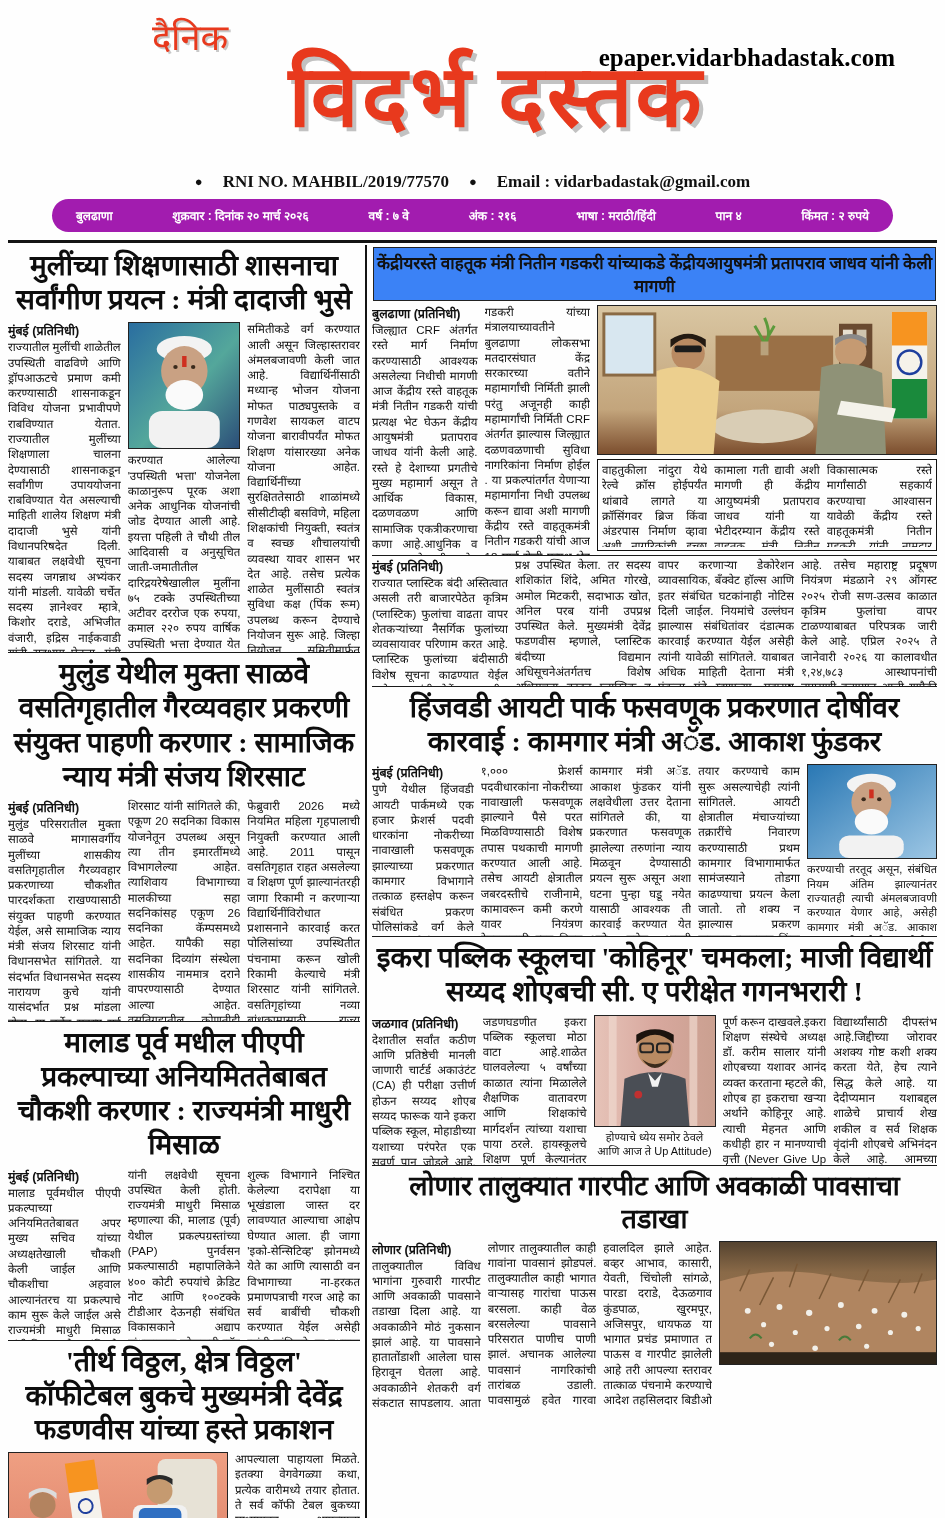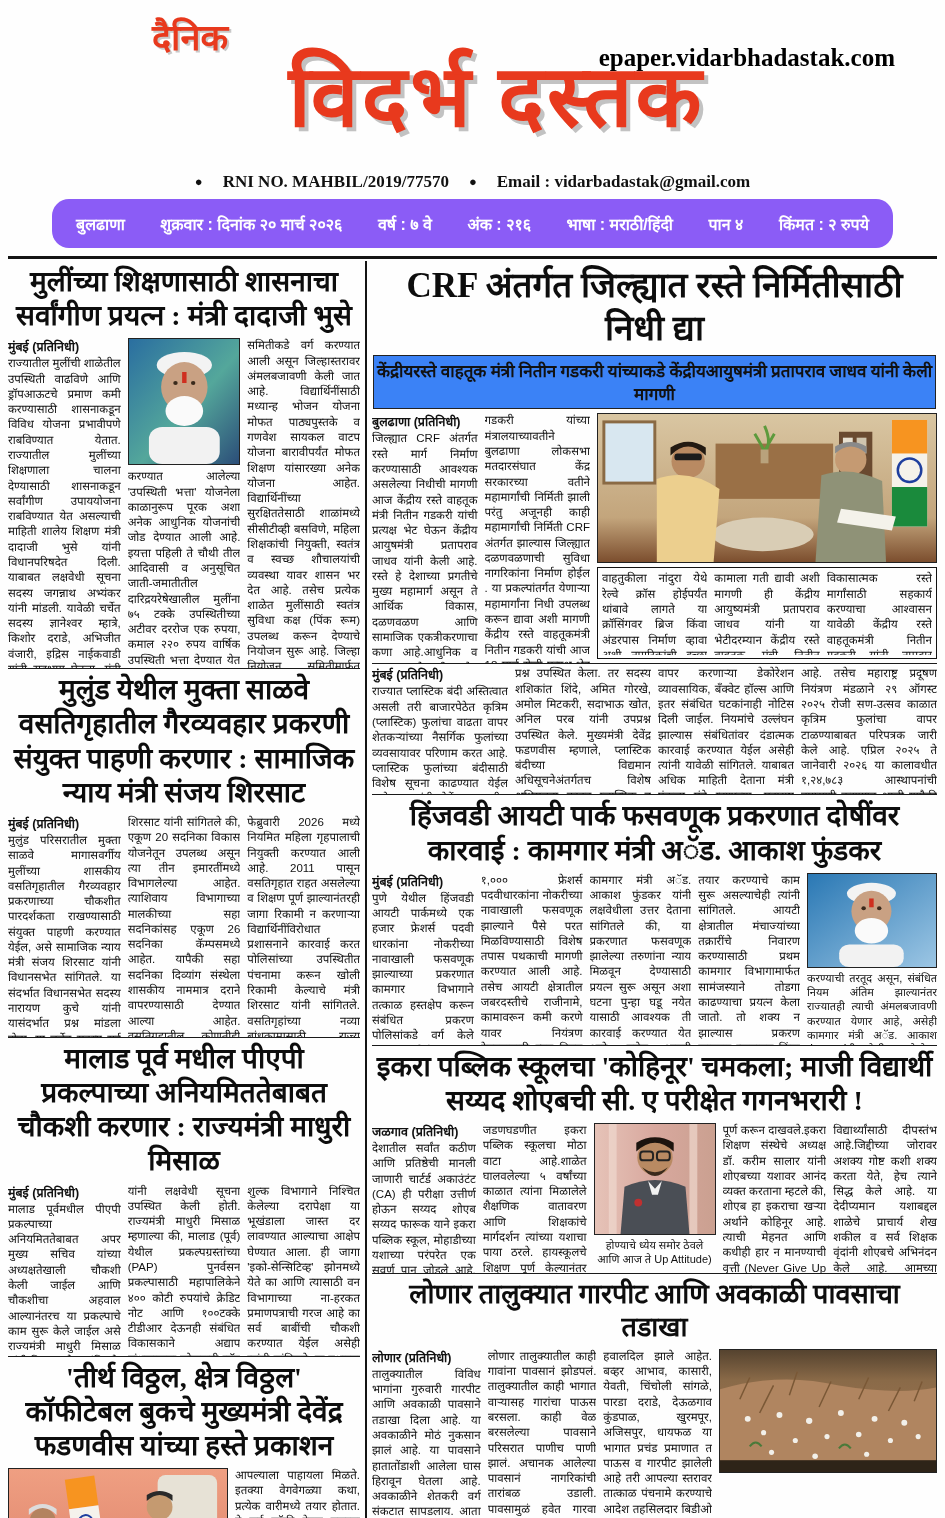--- a/index.html
+++ b/index.html
@@ -6,43 +6,43 @@
   .page {
     width:945px; height:1518px; margin:0 auto; background:#fefefe;
     font-family:"Liberation Sans","DejaVu Sans",sans-serif; color:#111;
     overflow:hidden; position:relative; box-sizing:border-box;
   }
   
   .header { padding-top:8px; }
   .mast { position:relative; height:162px; }
   .daily {
     position:absolute; left:152px; top:4px; color:#e8391d;
-    font-family:"Liberation Serif",serif; font-weight:bold; font-size:36px;
+    font-family:"Liberation Serif",serif; font-weight:normal; font-size:36px;
     text-shadow:2px 2px 0 #c9c9c9;
   }
   .website {
     position:absolute; right:50px; top:36px; font-family:"Liberation Serif",serif;
     font-weight:bold; font-size:25px; color:#000;
   }
   .title {
     position:absolute; left:0; right:0; top:36px; margin:0; text-align:center;
     color:#e8391d; font-family:"Liberation Serif",serif; font-weight:bold;
     font-size:86px; line-height:1.25; letter-spacing:3px;
     text-shadow:4px 4px 0 #c2c2c2;
     padding-left:48px;
   }
   .editor-line {
     display:flex; justify-content:center; align-items:center; gap:20px;
     font-family:"Liberation Serif",serif; font-weight:bold; font-size:17px; margin-top:2px;
   }
   .dot { font-size:13px; }
   .info-bar {
-    background:#8b5cf6; color:#fff; border-radius:17px; margin:7px 52px 0;
-    height:49px; display:flex; align-items:center; justify-content:space-between;
-    padding:0 24px; font-weight:bold; font-size:16px; white-space:nowrap;
+    background:#a21caf; color:#fff; border-radius:17px; margin:7px 52px 0;
+    height:33px; display:flex; align-items:center; justify-content:space-between;
+    padding:0 24px; font-weight:bold; font-size:12px; white-space:nowrap;
   }
   .head-rule { height:3px; background:#141414; margin:8px 8px 0; }
   
   main { display:flex; gap:5px; padding:2px 8px 0; }
   .group-left { width:352px; flex:none; }
   .vdiv { width:2px; background:#141414; flex:none; }
   .group-right { flex:1; min-width:0; }
   article { border-top:1.5px solid #1a1a1a; padding-top:2px; }
   article.first { border-top:none; }
   h2.headline {
@@ -197,21 +197,20 @@
             </div>
         </div>
       </article>
     </section>
 
     <div class="vdiv"></div>
 
     <section class="group-right">
 
       <article class="first">
-        <h2 class="headline hl-xl">CRF अंतर्गत जिल्ह्यात रस्ते निर्मितीसाठी निधी द्या</h2>
         <div class="subhead">केंद्रीयरस्ते वाहतूक मंत्री नितीन गडकरी यांच्याकडे केंद्रीयआयुषमंत्री प्रतापराव जाधव यांनी केली मागणी</div>
         <div style="display:flex; gap:7px; height:250px; overflow:hidden;">
           <div class="tcols" style="width:218px; flex:none;">
             <div class="tcol">
               <div class="dateline">बुलढाणा (प्रतिनिधी)</div>
               <div class="txt">जिल्ह्यात CRF अंतर्गत रस्ते मार्ग निर्माण करण्यासाठी आवश्यक असलेल्या निधीची मागणी आज केंद्रीय रस्ते वाहतूक मंत्री नितीन गडकरी यांची प्रत्यक्ष भेट घेऊन केंद्रीय आयुषमंत्री प्रतापराव जाधव यांनी केली आहे. रस्ते हे देशाच्या प्रगतीचे मुख्य महामार्ग असून ते आर्थिक विकास, दळणवळण आणि सामाजिक एकत्रीकरणाचा कणा आहे.आधुनिक व सुसज्ज रस्ते कृषी, उद्योग आणि व्यापाराला गती देऊन ग्रामीण भागाला शहरांशी जोडून रोजगाराच्या संधी निर्माण करण्याचं काम करतात केंद्रीय रस्ते वाहतूकमंत्री नितीन</div>
             </div>
             <div class="tcol">
                 <div class="txt">गडकरी यांच्या मंत्रालयाच्यावतीने बुलढाणा लोकसभा मतदारसंघात केंद्र सरकारच्या वतीने महामार्गांची निर्मिती झाली परंतु अजूनही काही महामार्गांची निर्मिती CRF अंतर्गत झाल्यास जिल्ह्यात दळणवळणाची सुविधा नागरिकांना निर्माण होईल . या प्रकल्पांतर्गत येणाऱ्या महामार्गांना निधी उपलब्ध करून द्यावा अशी मागणी केंद्रीय रस्ते वाहतूकमंत्री नितीन गडकरी यांची आज 18 मार्च रोजी प्रत्यक्ष भेट घेऊन केंद्रीय मंत्री प्रतापराव जाधव यांनी केली आहे सोबतच जिल्ह्यातील नांदुरा येथील रेल्वे क्रॉसिंगवर ब्रिज नसल्याने या रस्त्यावरून जळगाव जामोद संग्रामपूर या आदिवासीक्षेत्र भागाकडे जाणाऱ्या</div>
               </div>

